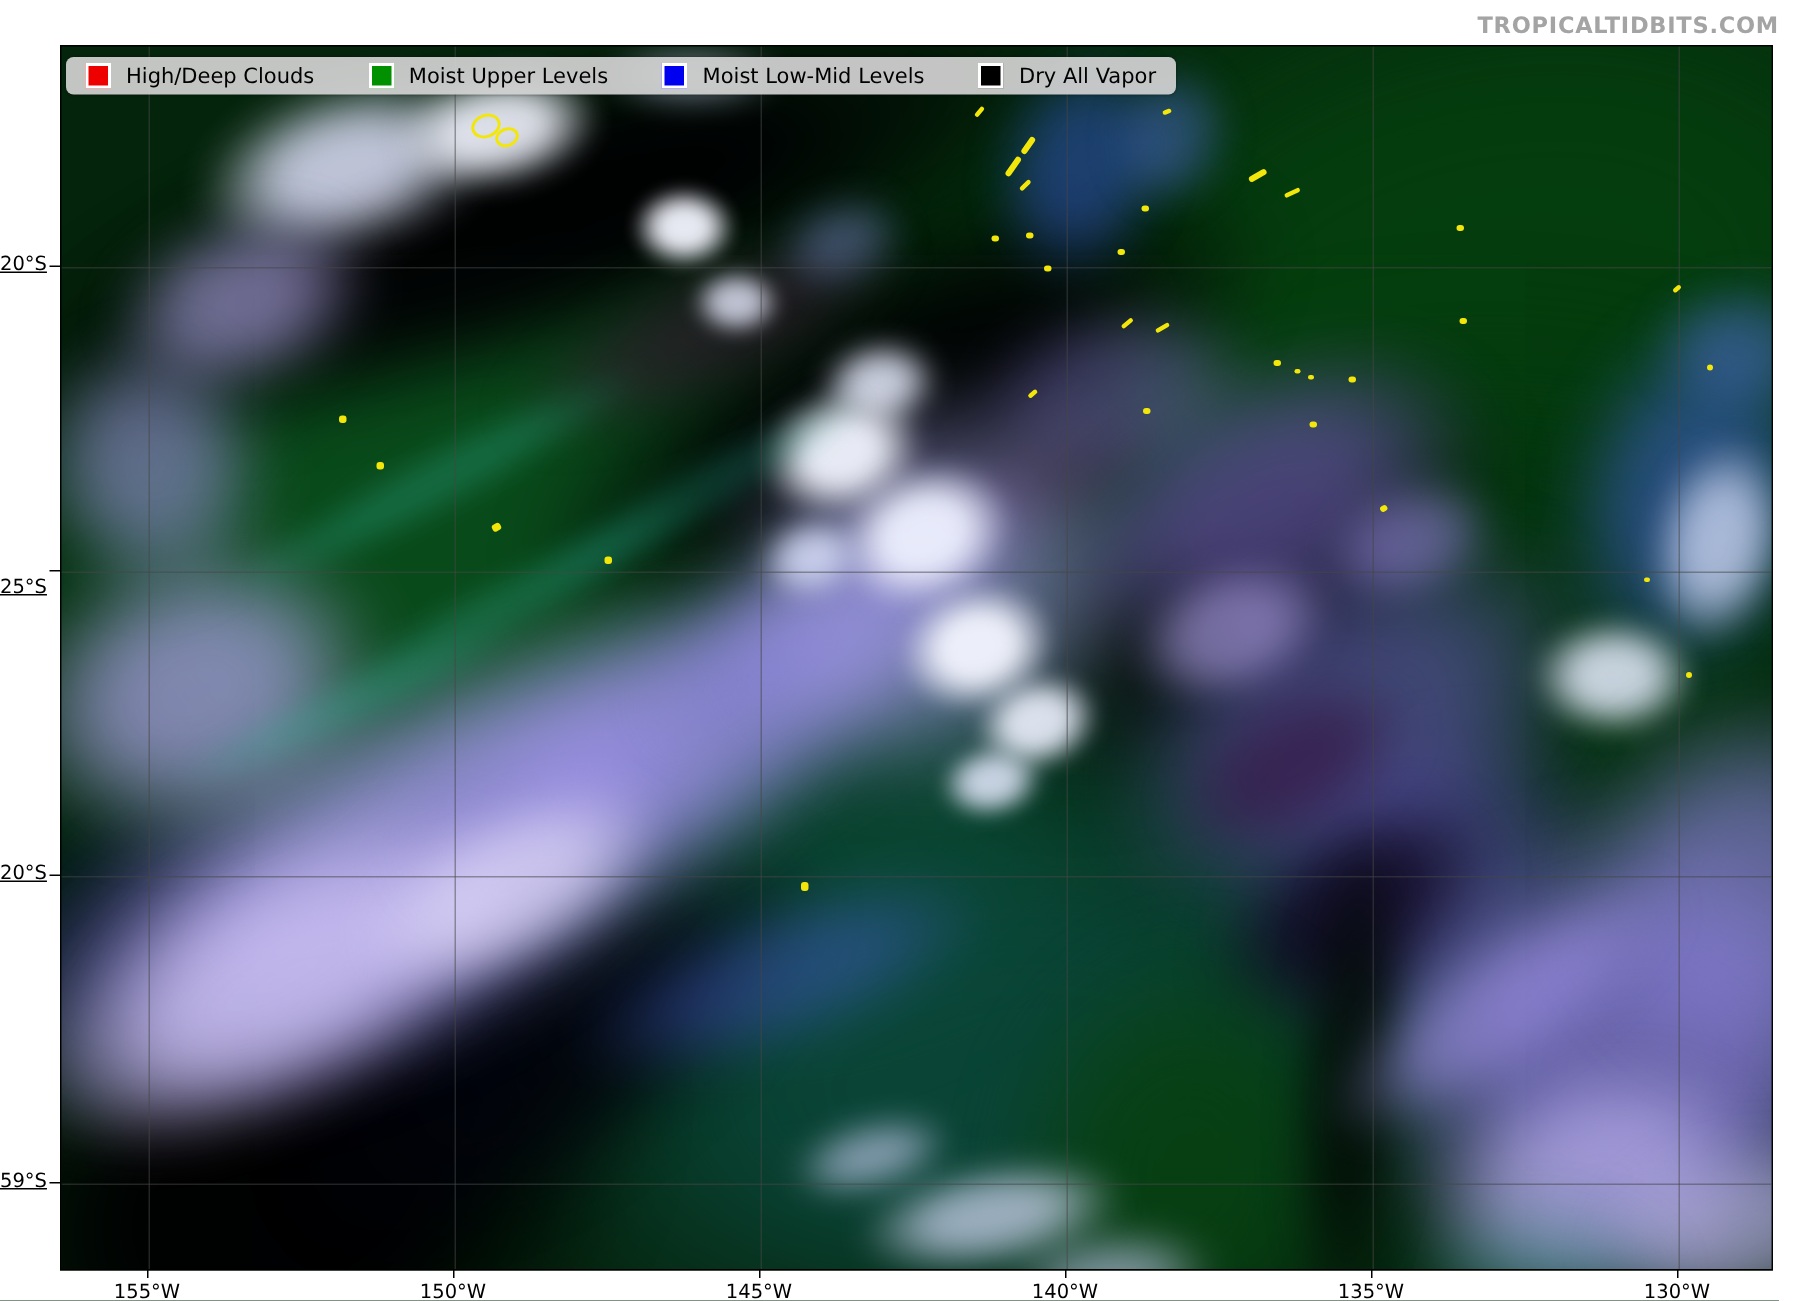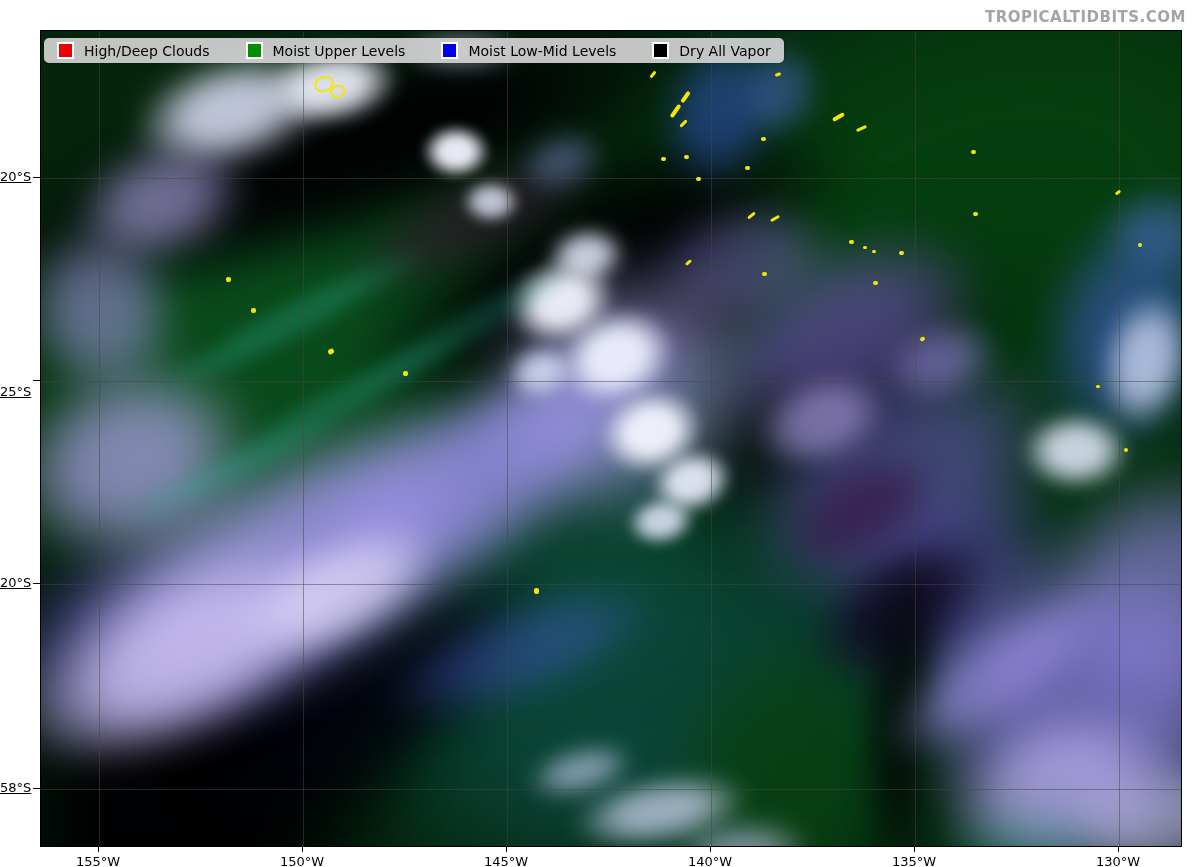--- a/index.html
+++ b/index.html
@@ -180,21 +180,21 @@
       <div class="ymark" style="left: 492.5px; top: 557px; width: 5px; height: 6px; transform: rotate(0deg); background: rgb(242, 230, 10);"></div>
     </div>
   <div id="axes-layer">
       <div class="tick" style="left: 33px; top: 177px; width: 7px; height: 1px;"></div>
       <div class="axis-label lat-label" style="left: 0px; top: 169px;">20°S</div>
       <div class="tick" style="left: 33px; top: 380px; width: 7px; height: 1px;"></div>
       <div class="axis-label lat-label" style="left: 0px; top: 384px;">25°S</div>
       <div class="tick" style="left: 33px; top: 583px; width: 7px; height: 1px;"></div>
       <div class="axis-label lat-label" style="left: 0px; top: 575px;">20°S</div>
       <div class="tick" style="left: 33px; top: 788px; width: 7px; height: 1px;"></div>
-      <div class="axis-label lat-label" style="left: 0px; top: 780px;">58°S</div>
+      <div class="axis-label lat-label" style="left: 0px; top: 780px;">59°S</div>
       <div class="tick" style="left: 98px; top: 846px; width: 1px; height: 6px;"></div>
       <div class="axis-label lon-label" style="left: 72px; top: 854px;">155°W</div>
       <div class="tick" style="left: 302px; top: 846px; width: 1px; height: 6px;"></div>
       <div class="axis-label lon-label" style="left: 276px; top: 854px;">150°W</div>
       <div class="tick" style="left: 506px; top: 846px; width: 1px; height: 6px;"></div>
       <div class="axis-label lon-label" style="left: 480px; top: 854px;">145°W</div>
       <div class="tick" style="left: 710px; top: 846px; width: 1px; height: 6px;"></div>
       <div class="axis-label lon-label" style="left: 684px; top: 854px;">140°W</div>
       <div class="tick" style="left: 914px; top: 846px; width: 1px; height: 6px;"></div>
       <div class="axis-label lon-label" style="left: 888px; top: 854px;">135°W</div>

